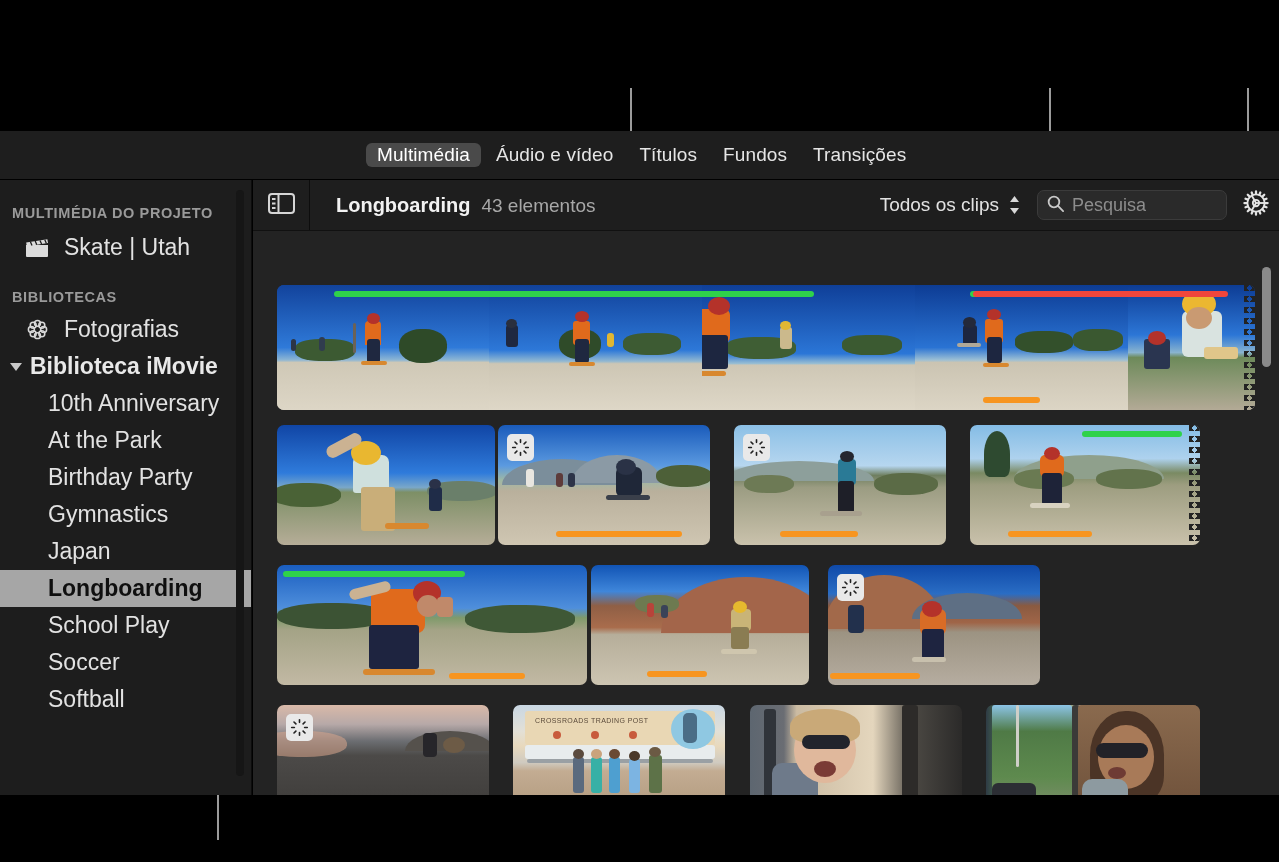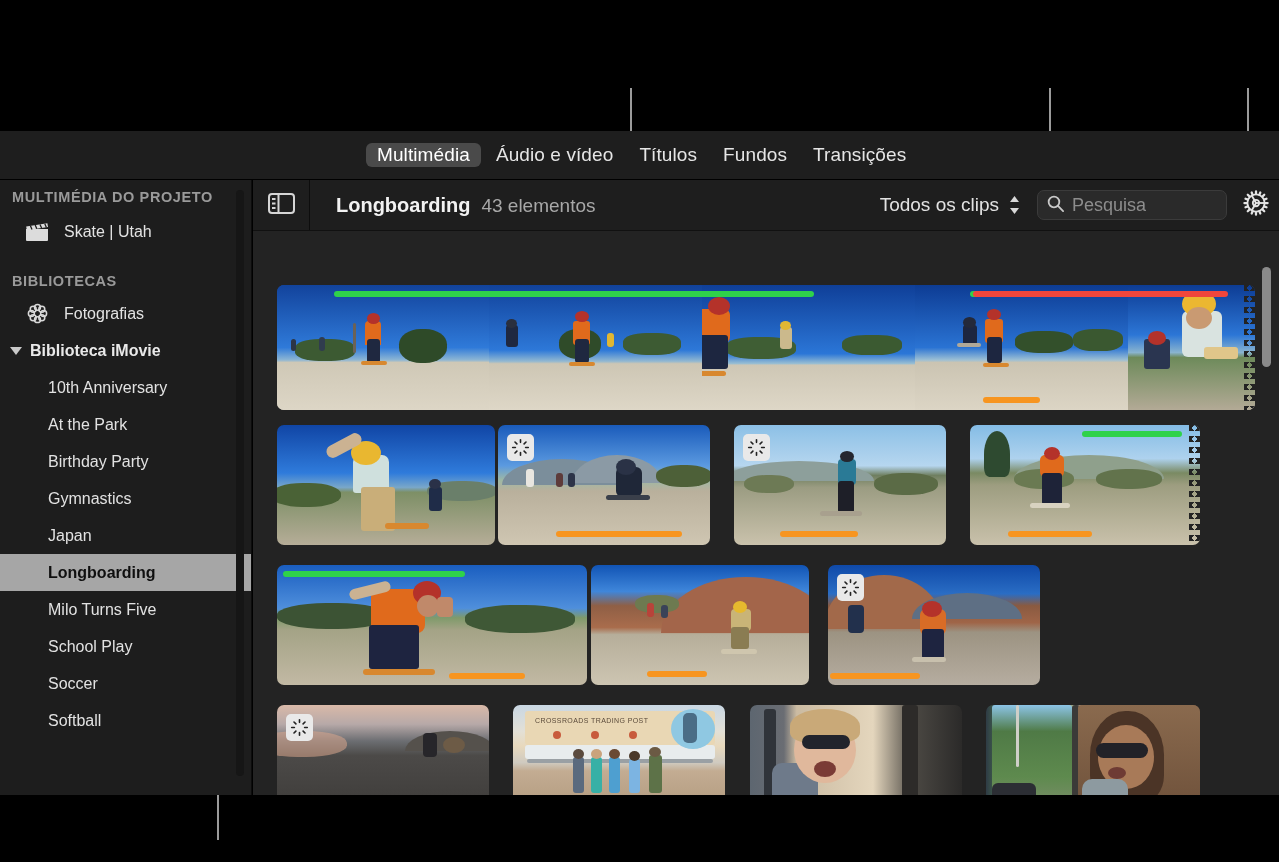--- a/index.html
+++ b/index.html
@@ -30,25 +30,25 @@
   .sidebar {
     position: absolute; left: 0; top: 180px; width: 252px; height: 615px;
     background: #1d1d1d;
     border-right: 1px solid #0c0c0c;
     overflow: hidden;
   }
   .sb-section {
     color: #9a9a9a; font-size: 14.5px; font-weight: 700;
     letter-spacing: .6px; padding: 0 0 0 12px;
   }
-  .sb-section.first { margin-top: 9px; }
+  .sb-section.first { margin-top: 25px; }
   .sb-section.second { margin-top: 23px; }
   .sb-row {
     display: flex; align-items: center; height: 37px;
-    color: #e2e2e2; font-size: 16px; white-space: nowrap;
+    color: #e2e2e2; font-size: 23px; white-space: nowrap;
   }
   .sb-row .lbl { line-height: 1; }
   .sb-ico {
     width: 30px; display: inline-flex; align-items: center; justify-content: center;
     margin-left: 22px; margin-right: 12px; flex: none;
   }
   .sb-row.lib-root { padding-left: 10px; font-weight: 700; color: #e9e9e9; }
   .disc {
     width: 0; height: 0; border-left: 6px solid transparent; border-right: 6px solid transparent;
     border-top: 8px solid #c9c9c9; margin-right: 8px; flex: none;
@@ -212,23 +212,20 @@
       <span class="lbl">Birthday Party</span>
       </div>
     <div class="sb-row event">
       <span class="lbl">Gymnastics</span>
       </div>
     <div class="sb-row event">
       <span class="lbl">Japan</span>
       </div>
     <div class="sb-row event sel">
       <span class="lbl">Longboarding</span>
-      </div>
-    <div class="sb-row event">
-      <span class="lbl">Milo Turns Five</span>
       </div>
     <div class="sb-row event">
       <span class="lbl">School Play</span>
       </div>
     <div class="sb-row event">
       <span class="lbl">Soccer</span>
       </div>
     <div class="sb-row event">
       <span class="lbl">Softball</span>
       </div>

